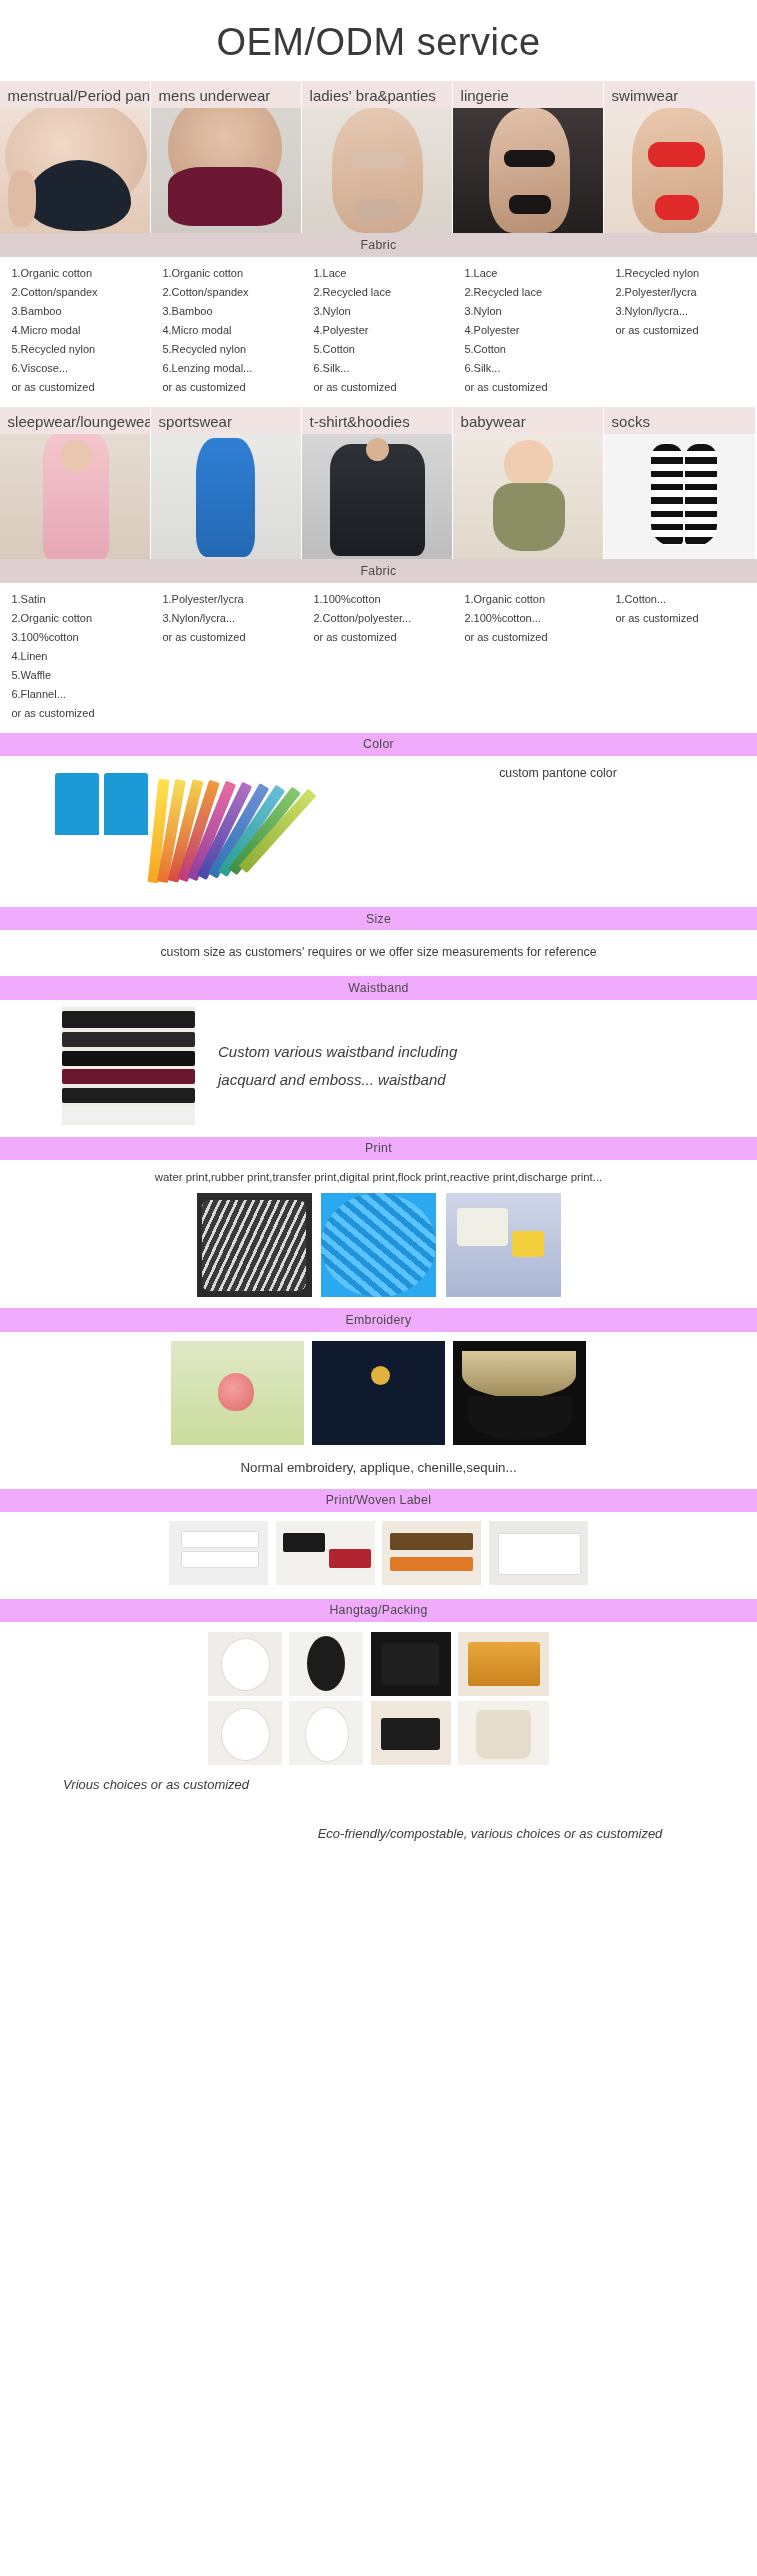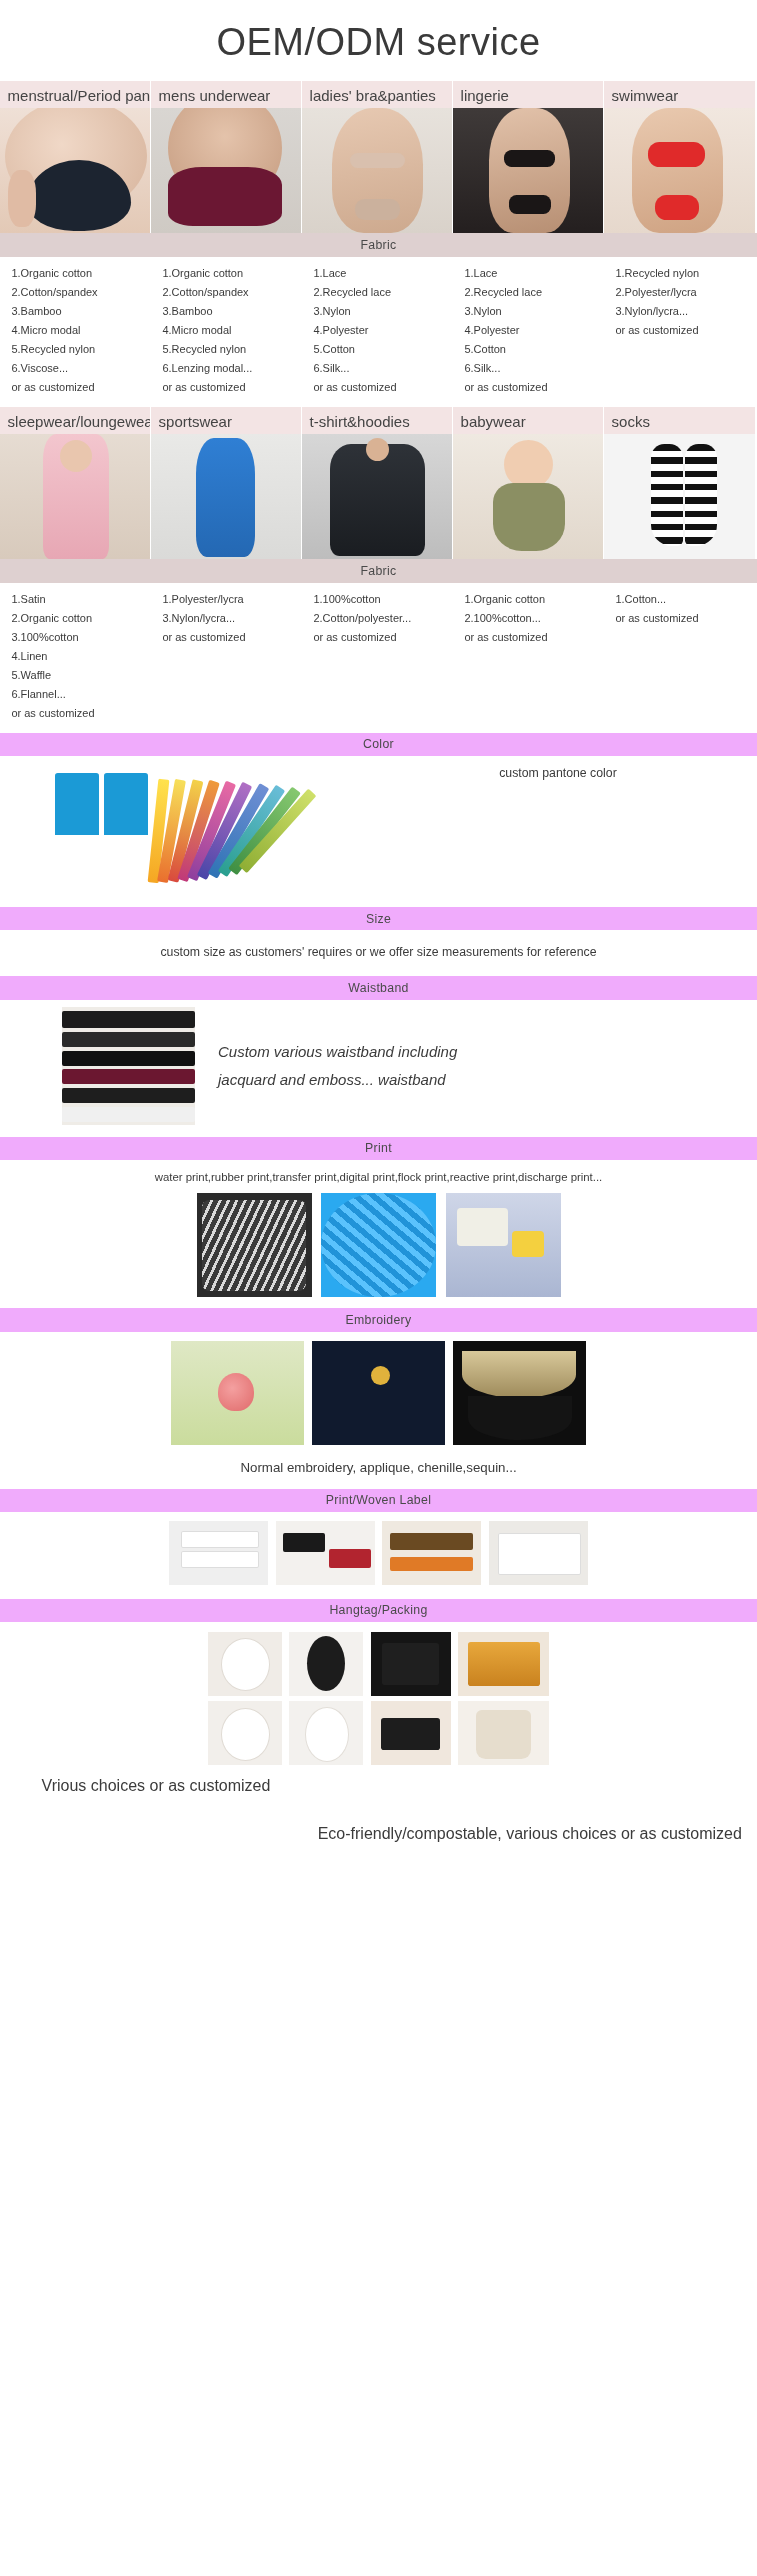--- a/index.html
+++ b/index.html
@@ -96,21 +96,21 @@
   .emb-line{text-align:center;font-size:13.3px;color:#3b3b3b;padding:7.6px 0 13.3px;}
 
   
   .lab-imgs{display:flex;justify-content:center;gap:7.6px;padding:9.5px 0 13.3px;}
   .lab-imgs .li{width:99px;height:64px;overflow:hidden;}
 
   
   .hang-grid{display:flex;justify-content:center;gap:7.6px;padding:9.5px 0 3.8px;}
   .hcol{display:flex;flex-direction:column;gap:5.7px;}
   .hbox{overflow:hidden;}
-  .hang-caps{display:flex;padding:7.6px 0 15px;font-size:16px;color:#3b3b3b;}
+  .hang-caps{display:flex;padding:7.6px 0 15px;font-size:13px;color:#3b3b3b;font-style:italic;}
   .hang-caps .c1{width:312px;text-align:center;}
   .hang-caps .c2{flex:1;padding-left:5.7px;line-height:17px;margin-top:48px;}
 
   .blob{position:absolute;border-radius:50%;}
 </style>
 </head>
 <body>
 
 <div class="page">
 

